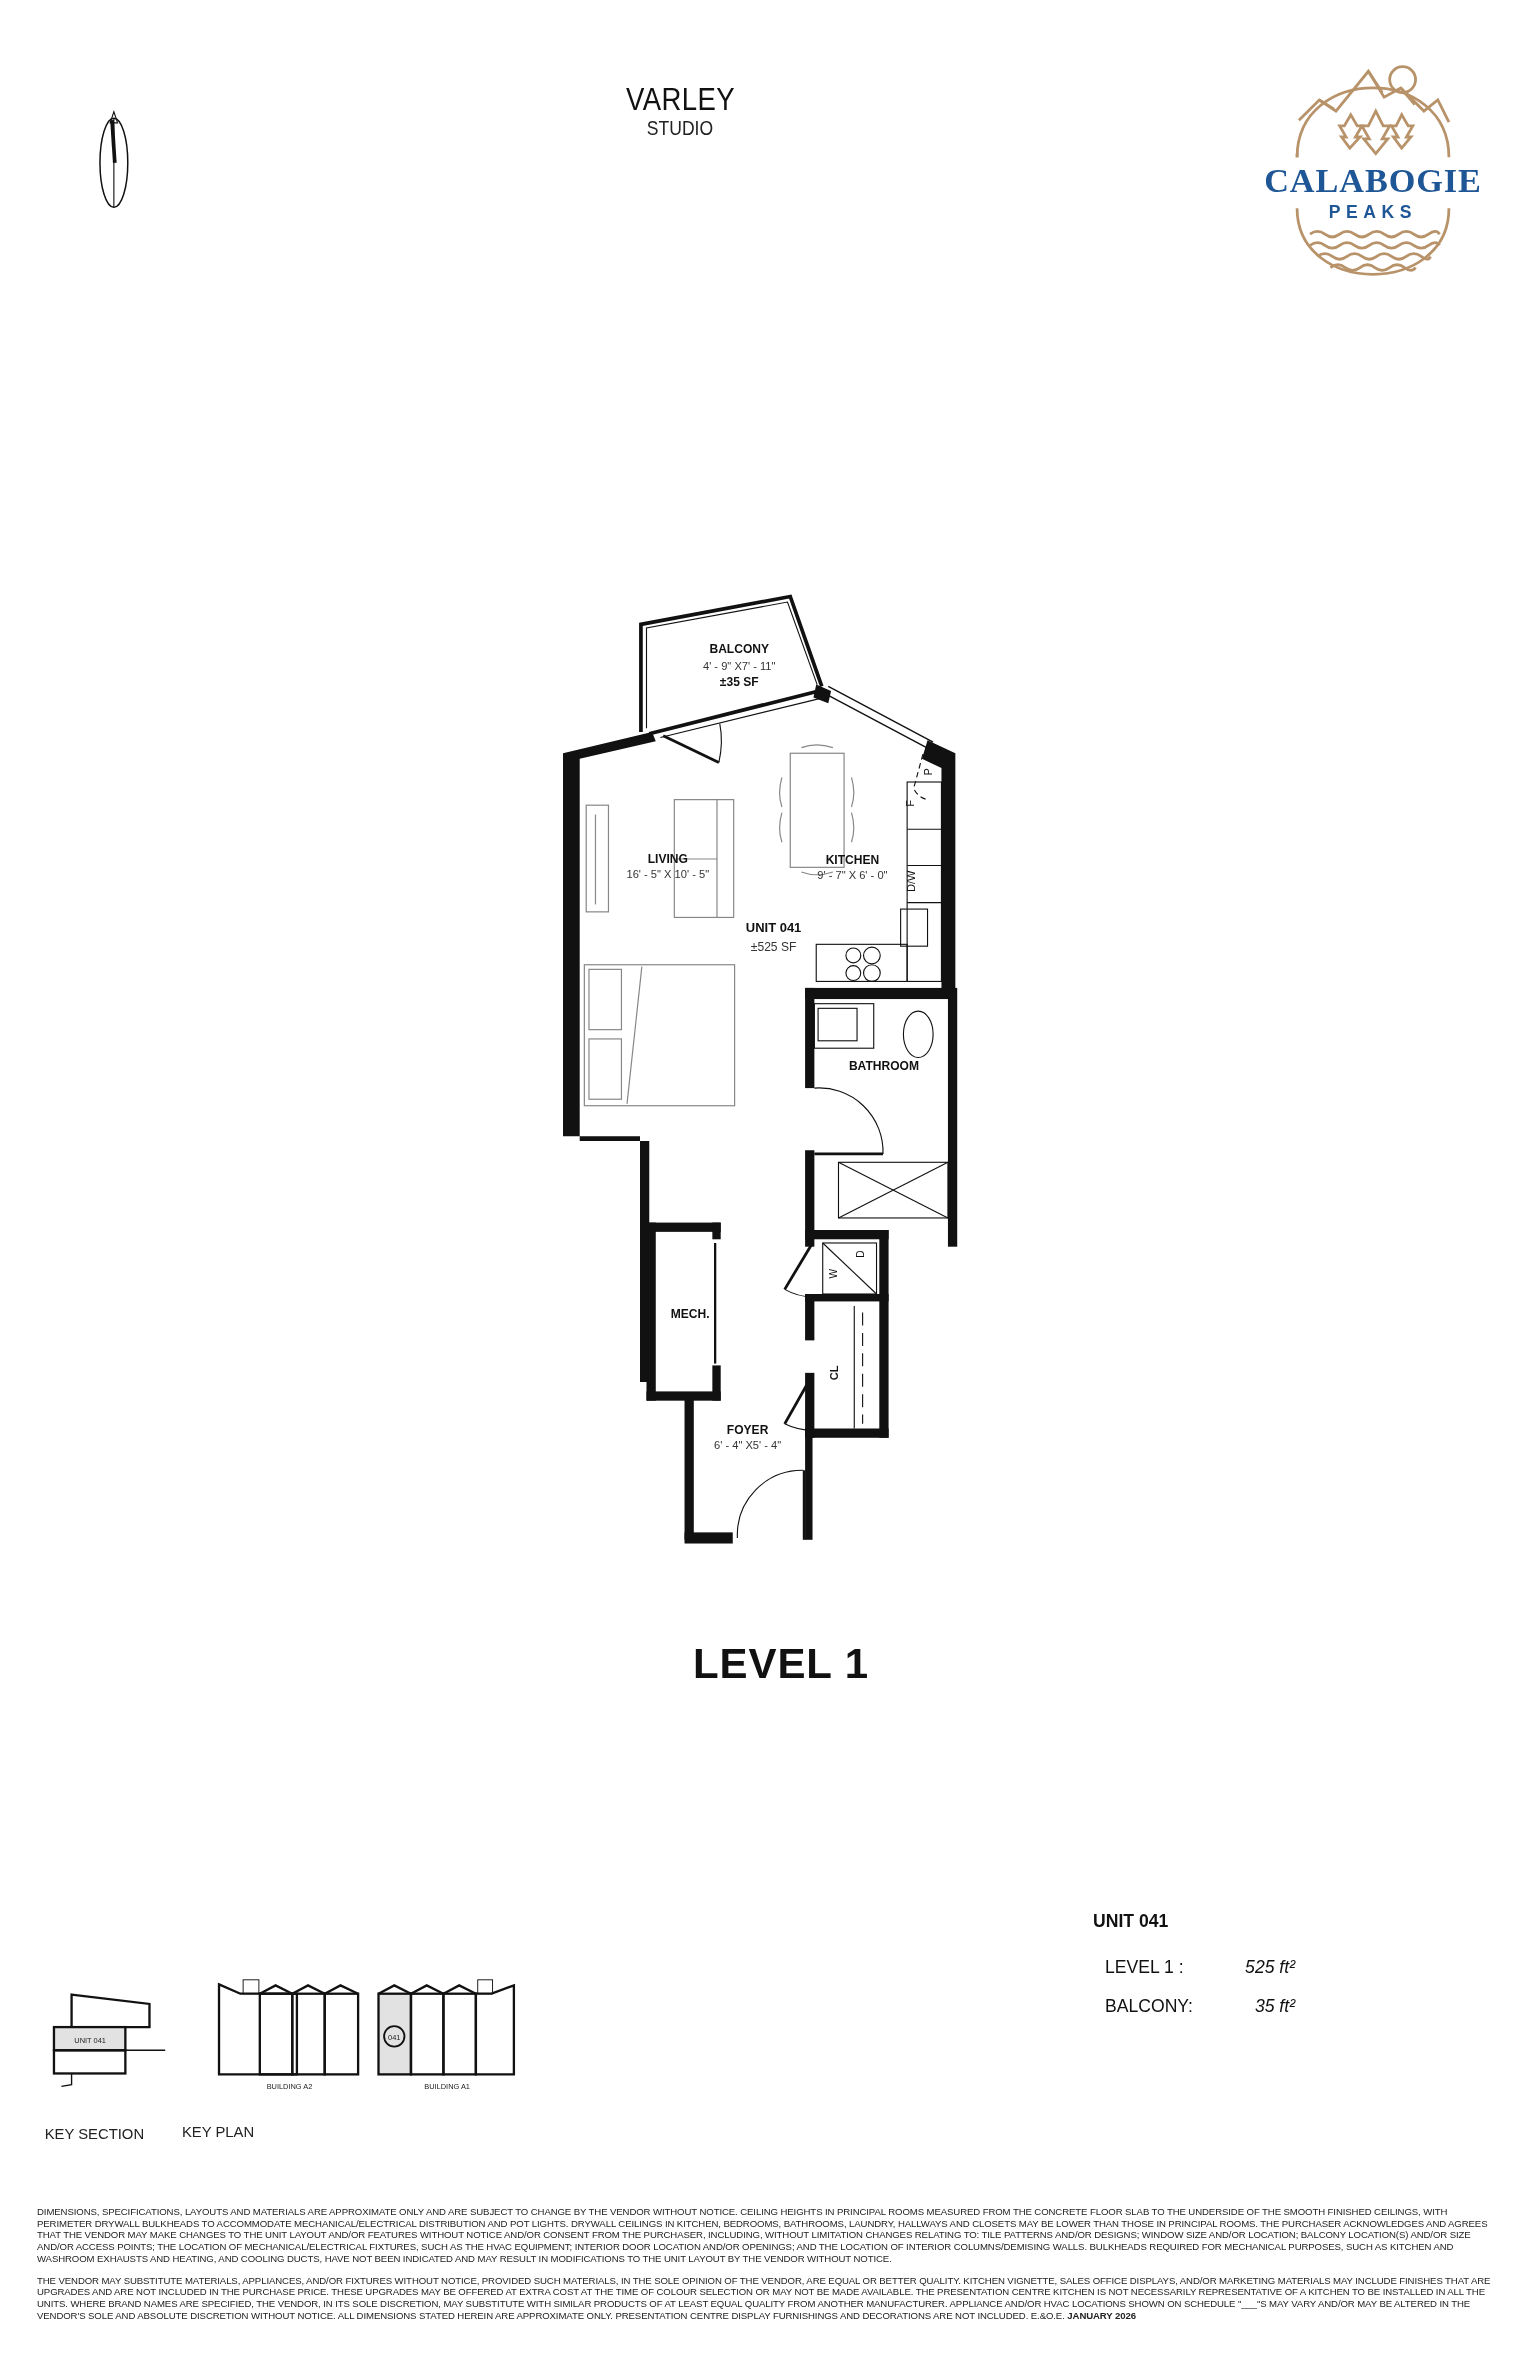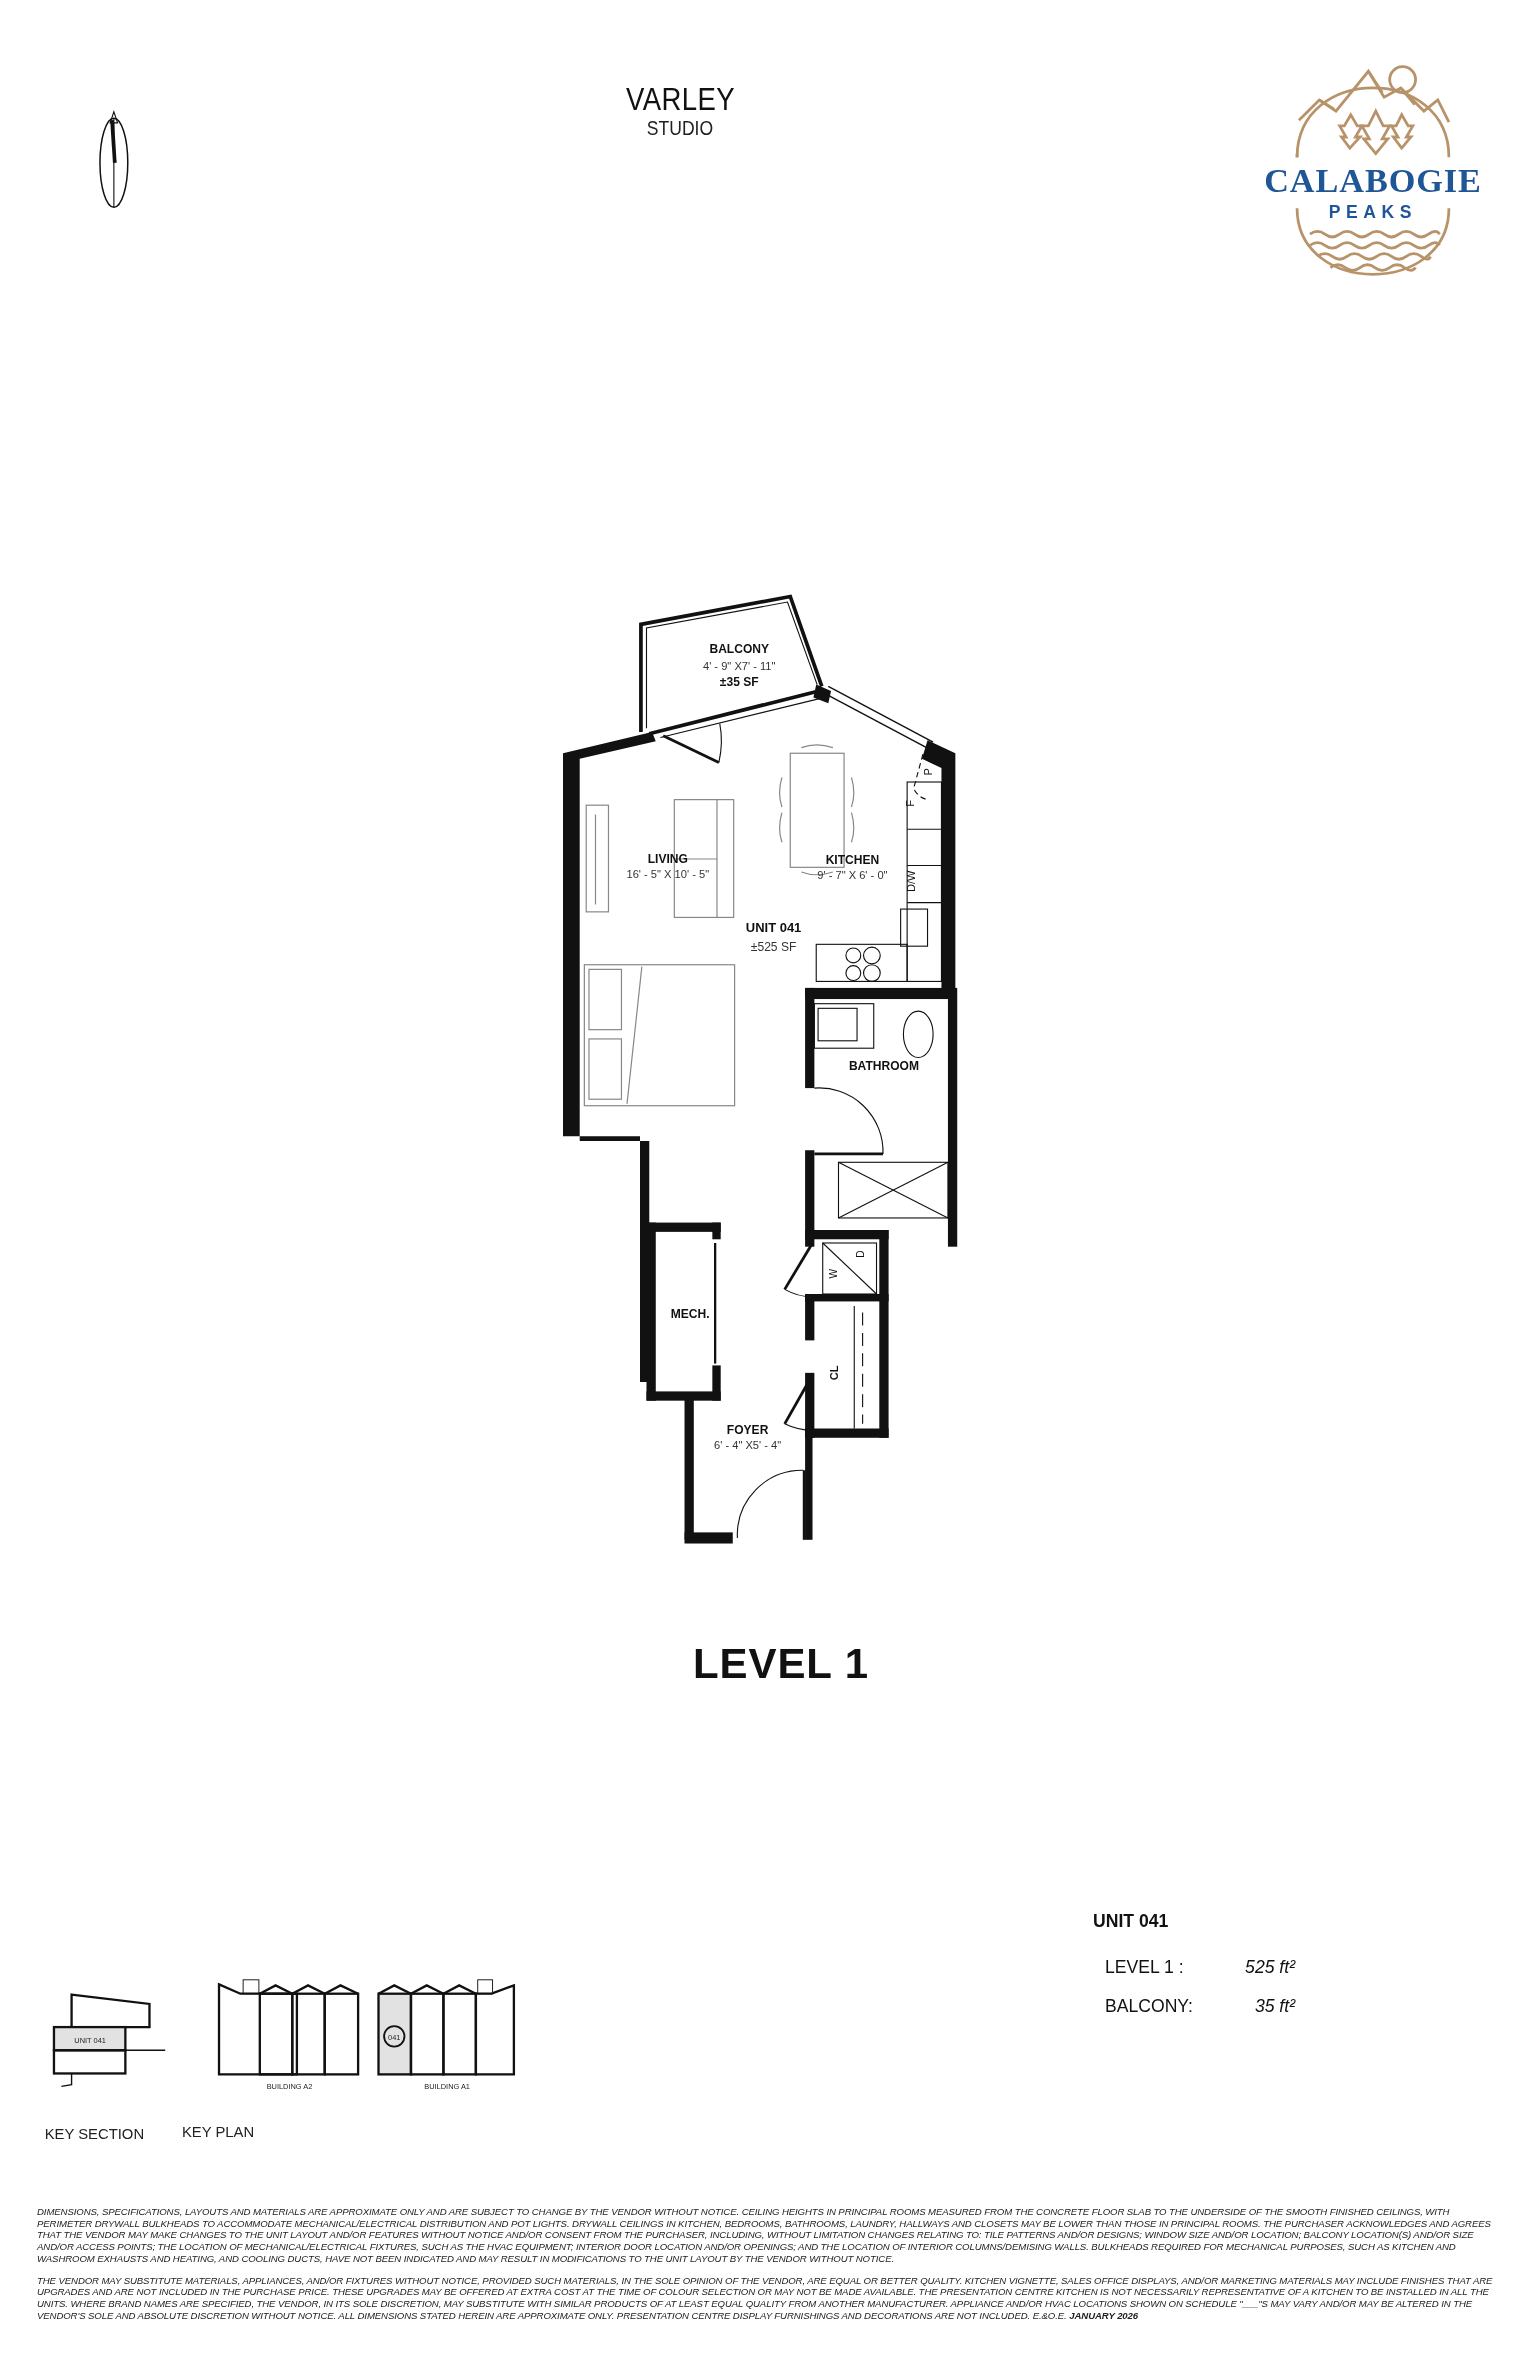--- a/index.html
+++ b/index.html
@@ -13,21 +13,21 @@
   #logo { left:1234px; top:37px; width:278px; height:250px; }
   #plan { left:0; top:0; width:1536px; height:1577px; }
   #level-title { left:0; width:1536px; top:1640px; text-align:center; font-size:42px; font-weight:bold; letter-spacing:0.9px;padding-left:13px; }
   #unit-summary { left:1093px; top:1911px; width:278px; font-size:17.6px; }
   #unit-summary .row { position:relative; height:39px; }
   #unit-summary .lbl { position:absolute; left:12px; }
   #unit-summary .val { position:absolute; right:76px; font-weight:normal; font-style:italic; }
   #unit-summary .head { font-weight:bold; font-size:17.6px; height:46px; }
   #keys { left:37px; top:1939px; width:594px; height:204px; }
   #disclaimer { left:37px; top:2206px; width:1466px; font-size:9.6px; line-height:11.7px; color:#222; letter-spacing:-0.1px; transform-origin:left top; }
-  #disclaimer p { margin:0 0 10.2px 0; text-transform:uppercase;font-style:italic; }
+  #disclaimer p { margin:0 0 10.2px 0; text-transform:uppercase; }
   .plan-label { font-family:"Liberation Sans", sans-serif; }
 </style>
 </head>
 <body>
 
 <div id="title" class="abs">
   <span class="t1">VARLEY</span>
   <span class="t2">STUDIO</span>
 </div>
 

